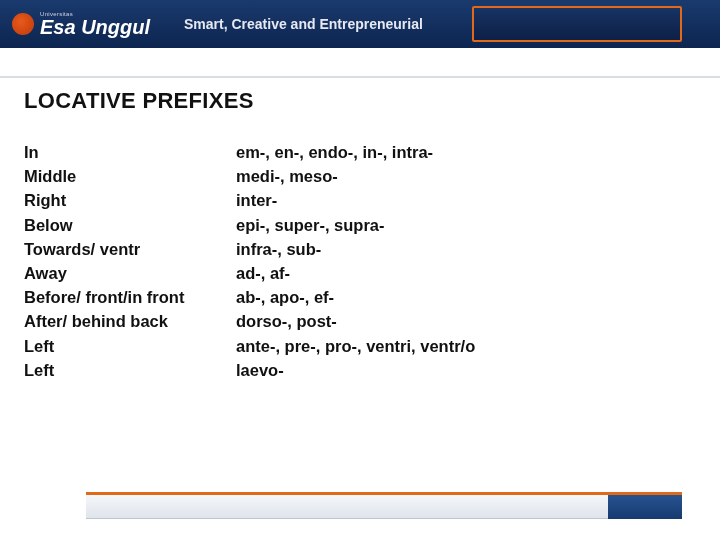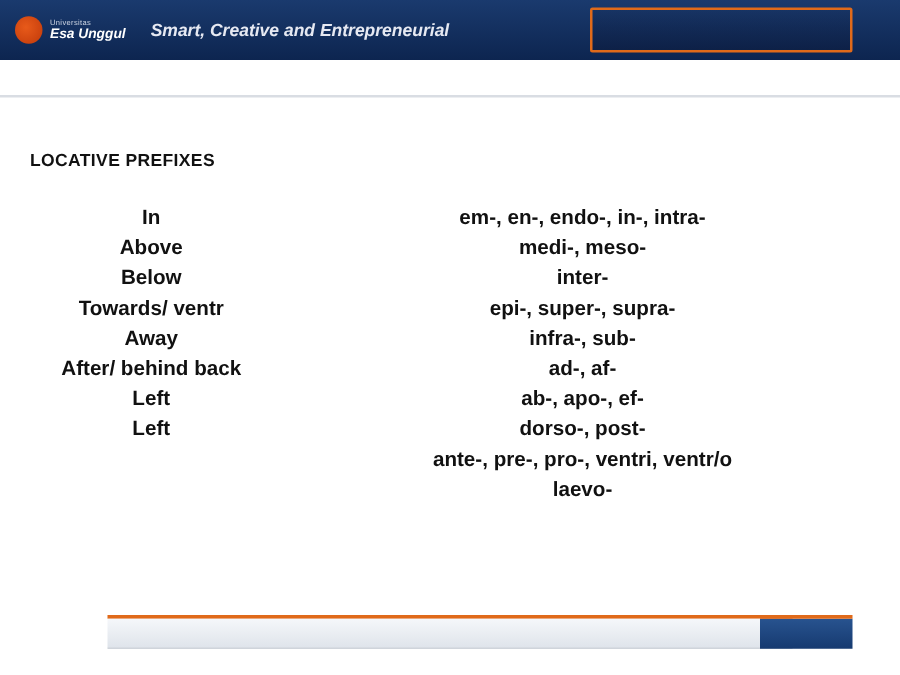--- a/index.html
+++ b/index.html
@@ -27,37 +27,36 @@
   }
   .logo-icon {
     width: 22px;
     height: 22px;
     background: radial-gradient(circle at 40% 40%, #e85a1a 0%, #c0390a 100%);
     border-radius: 50%;
     position: relative;
   }
   .logo-text {
     color: #ffffff;
-    font-size: 11px;
+    font-size: 20px;
     font-weight: bold;
     font-style: italic;
     line-height: 1;
   }
   .logo-sub {
     color: #cfd6e4;
     font-size: 6px;
     letter-spacing: 0.3px;
     line-height: 1;
   }
   .tagline {
     color: #e6e9f2;
     font-size: 14px;
-    font-style: italic;
     font-weight: 600;
-    margin-left: 20px;
+    margin-left: 34px;
   }
   .orange-box {
     position: absolute;
     right: 38px;
     top: 6px;
     width: 210px;
     height: 36px;
     border: 2px solid #e06a1a;
     border-radius: 2px;
     background: linear-gradient(to bottom, rgba(20,40,80,0.2), rgba(10,20,50,0.4));
@@ -65,31 +64,29 @@
   .divider-line {
     width: 100%;
     height: 2px;
     background: #d9dde3;
     margin-top: 28px;
   }
   .content {
     padding: 10px 24px 0 24px;
   }
   .title {
-    font-size: 14px;
+    font-size: 22px;
     font-weight: bold;
     color: #111;
     letter-spacing: 0.3px;
     margin-bottom: 26px;
-    margin-top: 32px;
   }
   .table {
     display: flex;
     gap: 18px;
-    text-align: center;
   }
   .col {
     display: flex;
     flex-direction: column;
   }
   .col-left { width: 194px; }
   .col-right { flex: 1; }
   .cell {
     font-size: 16.5px;
     font-weight: bold;
@@ -144,24 +141,26 @@
 </div>
 
 <div class="divider-line"></div>
 
 <div class="content">
   <div class="title">LOCATIVE PREFIXES</div>
 
   <div class="table">
     <div class="col col-left">
       <div class="cell">In</div>
-      <div class="cell">Above</div>
+      <div class="cell">Middle</div>
+      <div class="cell">Right</div>
       <div class="cell">Below</div>
       <div class="cell">Towards/ ventr</div>
       <div class="cell">Away</div>
+      <div class="cell">Before/ front/in front</div>
       <div class="cell">After/ behind back</div>
       <div class="cell">Left</div>
       <div class="cell">Left</div>
     </div>
     <div class="col col-right">
       <div class="cell">em-, en-, endo-, in-, intra-</div>
       <div class="cell">medi-, meso-</div>
       <div class="cell">inter-</div>
       <div class="cell">epi-, super-, supra-</div>
       <div class="cell">infra-, sub-</div>

